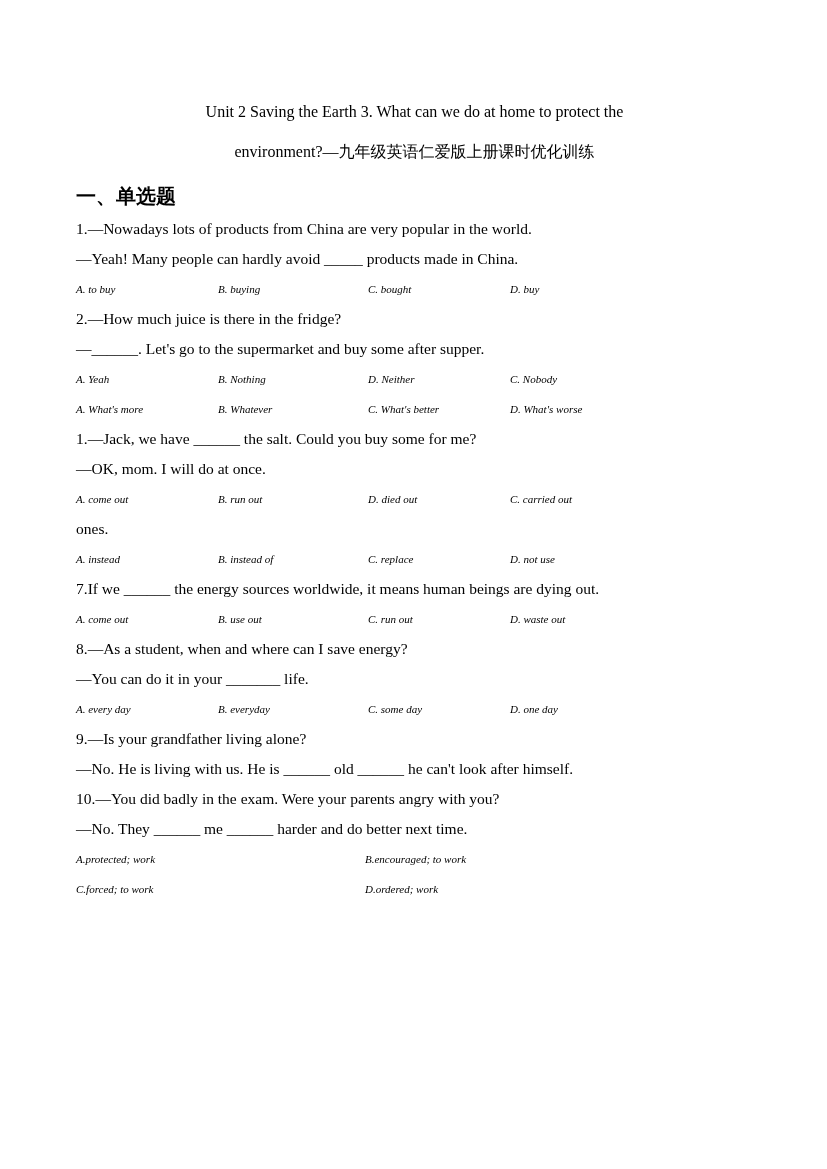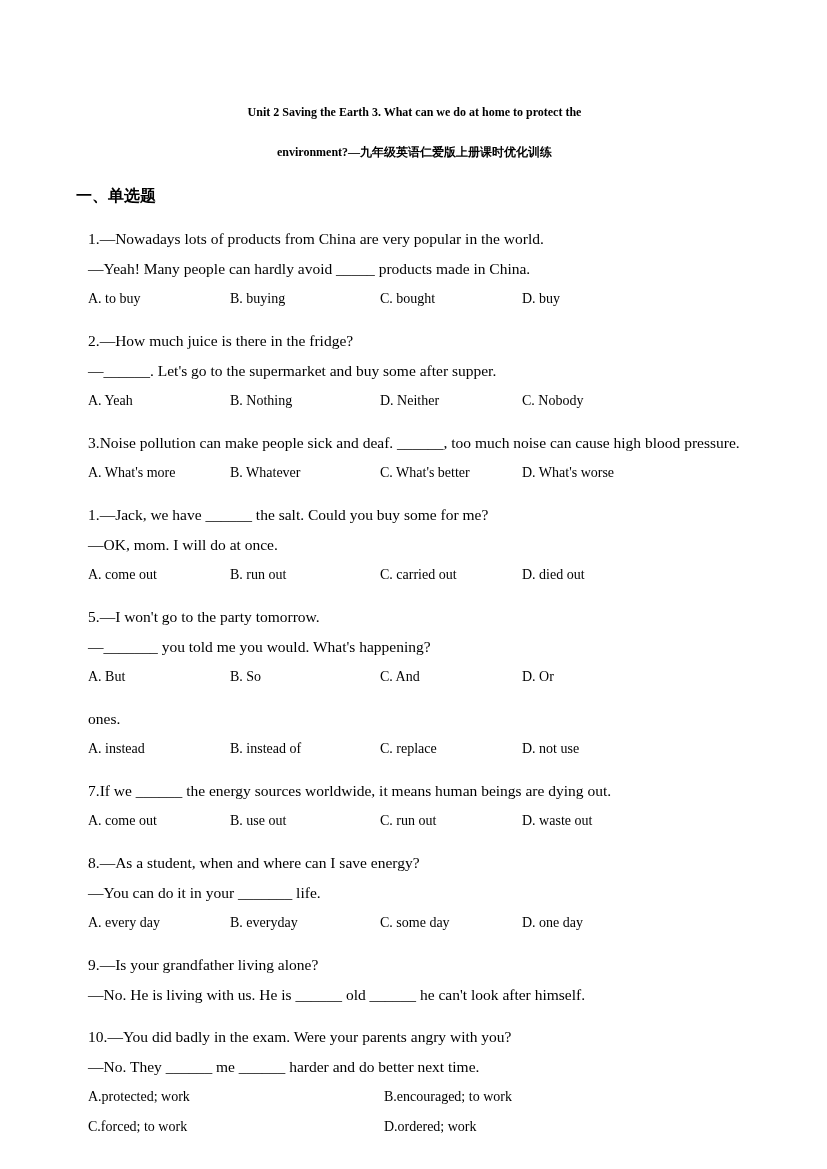--- a/index.html
+++ b/index.html
@@ -14,45 +14,46 @@
     height: 1169px;
     overflow: hidden;
   }
   .page {
     box-sizing: border-box;
     width: 827px;
     height: 1169px;
     padding: 92px 74px 0 76px;
   }
   .title {
-    font-size: 12px;
-    font-weight: bold;
+    font-size: 16px;
+    font-weight: normal;
     text-align: center;
     line-height: 40px;
     margin: 0 0 8px 0;
   }
   .section-heading {
-    font-size: 16px;
+    font-size: 20px;
     font-weight: bold;
     line-height: 32px;
     margin-bottom: 2px;
   }
-  .question { margin: 12px; }
+  .question { margin: 0; }
   .q-line {
     font-size: 15.5px;
     line-height: 30px;
     white-space: nowrap;
   }
   .opt-row {
     display: grid;
-    font-size: 14px;
+    font-size: 11px;
     line-height: 30px;
+    font-style: italic;
   }
   .opt-row.cols-4 { grid-template-columns: 142px 150px 142px 1fr; }
-  .opt-row.cols-2 { grid-template-columns: 289px 1fr; gap: 7px; }
+  .opt-row.cols-2 { grid-template-columns: 289px 1fr; }
   .opt { white-space: nowrap; }
 </style>
 </head>
 <body>
 
 <div class="page">
   <h1 class="title">
     <div>Unit 2 Saving the Earth 3. What can we do at home to protect the</div>
     <div>environment?—九年级英语仁爱版上册课时优化训练</div>
   </h1>
@@ -72,46 +73,35 @@
         <div class="q-line">2.—How much juice is there in the fridge?</div>
         <div class="q-line">—______. Let's go to the supermarket and buy some after supper.</div>
         <div class="opt-row cols-4">
           <div class="opt">A. Yeah</div>
           <div class="opt">B. Nothing</div>
           <div class="opt">D. Neither</div>
           <div class="opt">C. Nobody</div>
         </div>
       </div>
       <div class="question">
-        <div class="q-line">3.Noise pollution can make people sick and deaf. ______, too much noise can cause high blood pressure.</div>
         <div class="opt-row cols-4">
           <div class="opt">A. What's more</div>
           <div class="opt">B. Whatever</div>
           <div class="opt">C. What's better</div>
           <div class="opt">D. What's worse</div>
         </div>
       </div>
       <div class="question">
         <div class="q-line">1.—Jack, we have ______ the salt. Could you buy some for me?</div>
         <div class="q-line">—OK, mom. I will do at once.</div>
         <div class="opt-row cols-4">
           <div class="opt">A. come out</div>
           <div class="opt">B. run out</div>
+          <div class="opt">D. died out</div>
           <div class="opt">C. carried out</div>
-          <div class="opt">D. died out</div>
-        </div>
-      </div>
-      <div class="question">
-        <div class="q-line">5.—I won't go to the party tomorrow.</div>
-        <div class="q-line">—_______ you told me you would. What's happening?</div>
-        <div class="opt-row cols-4">
-          <div class="opt">A. But</div>
-          <div class="opt">B. So</div>
-          <div class="opt">C. And</div>
-          <div class="opt">D. Or</div>
         </div>
       </div>
       <div class="question">
         <div class="q-line">ones.</div>
         <div class="opt-row cols-4">
           <div class="opt">A. instead</div>
           <div class="opt">B. instead of</div>
           <div class="opt">C. replace</div>
           <div class="opt">D. not use</div>
         </div>

